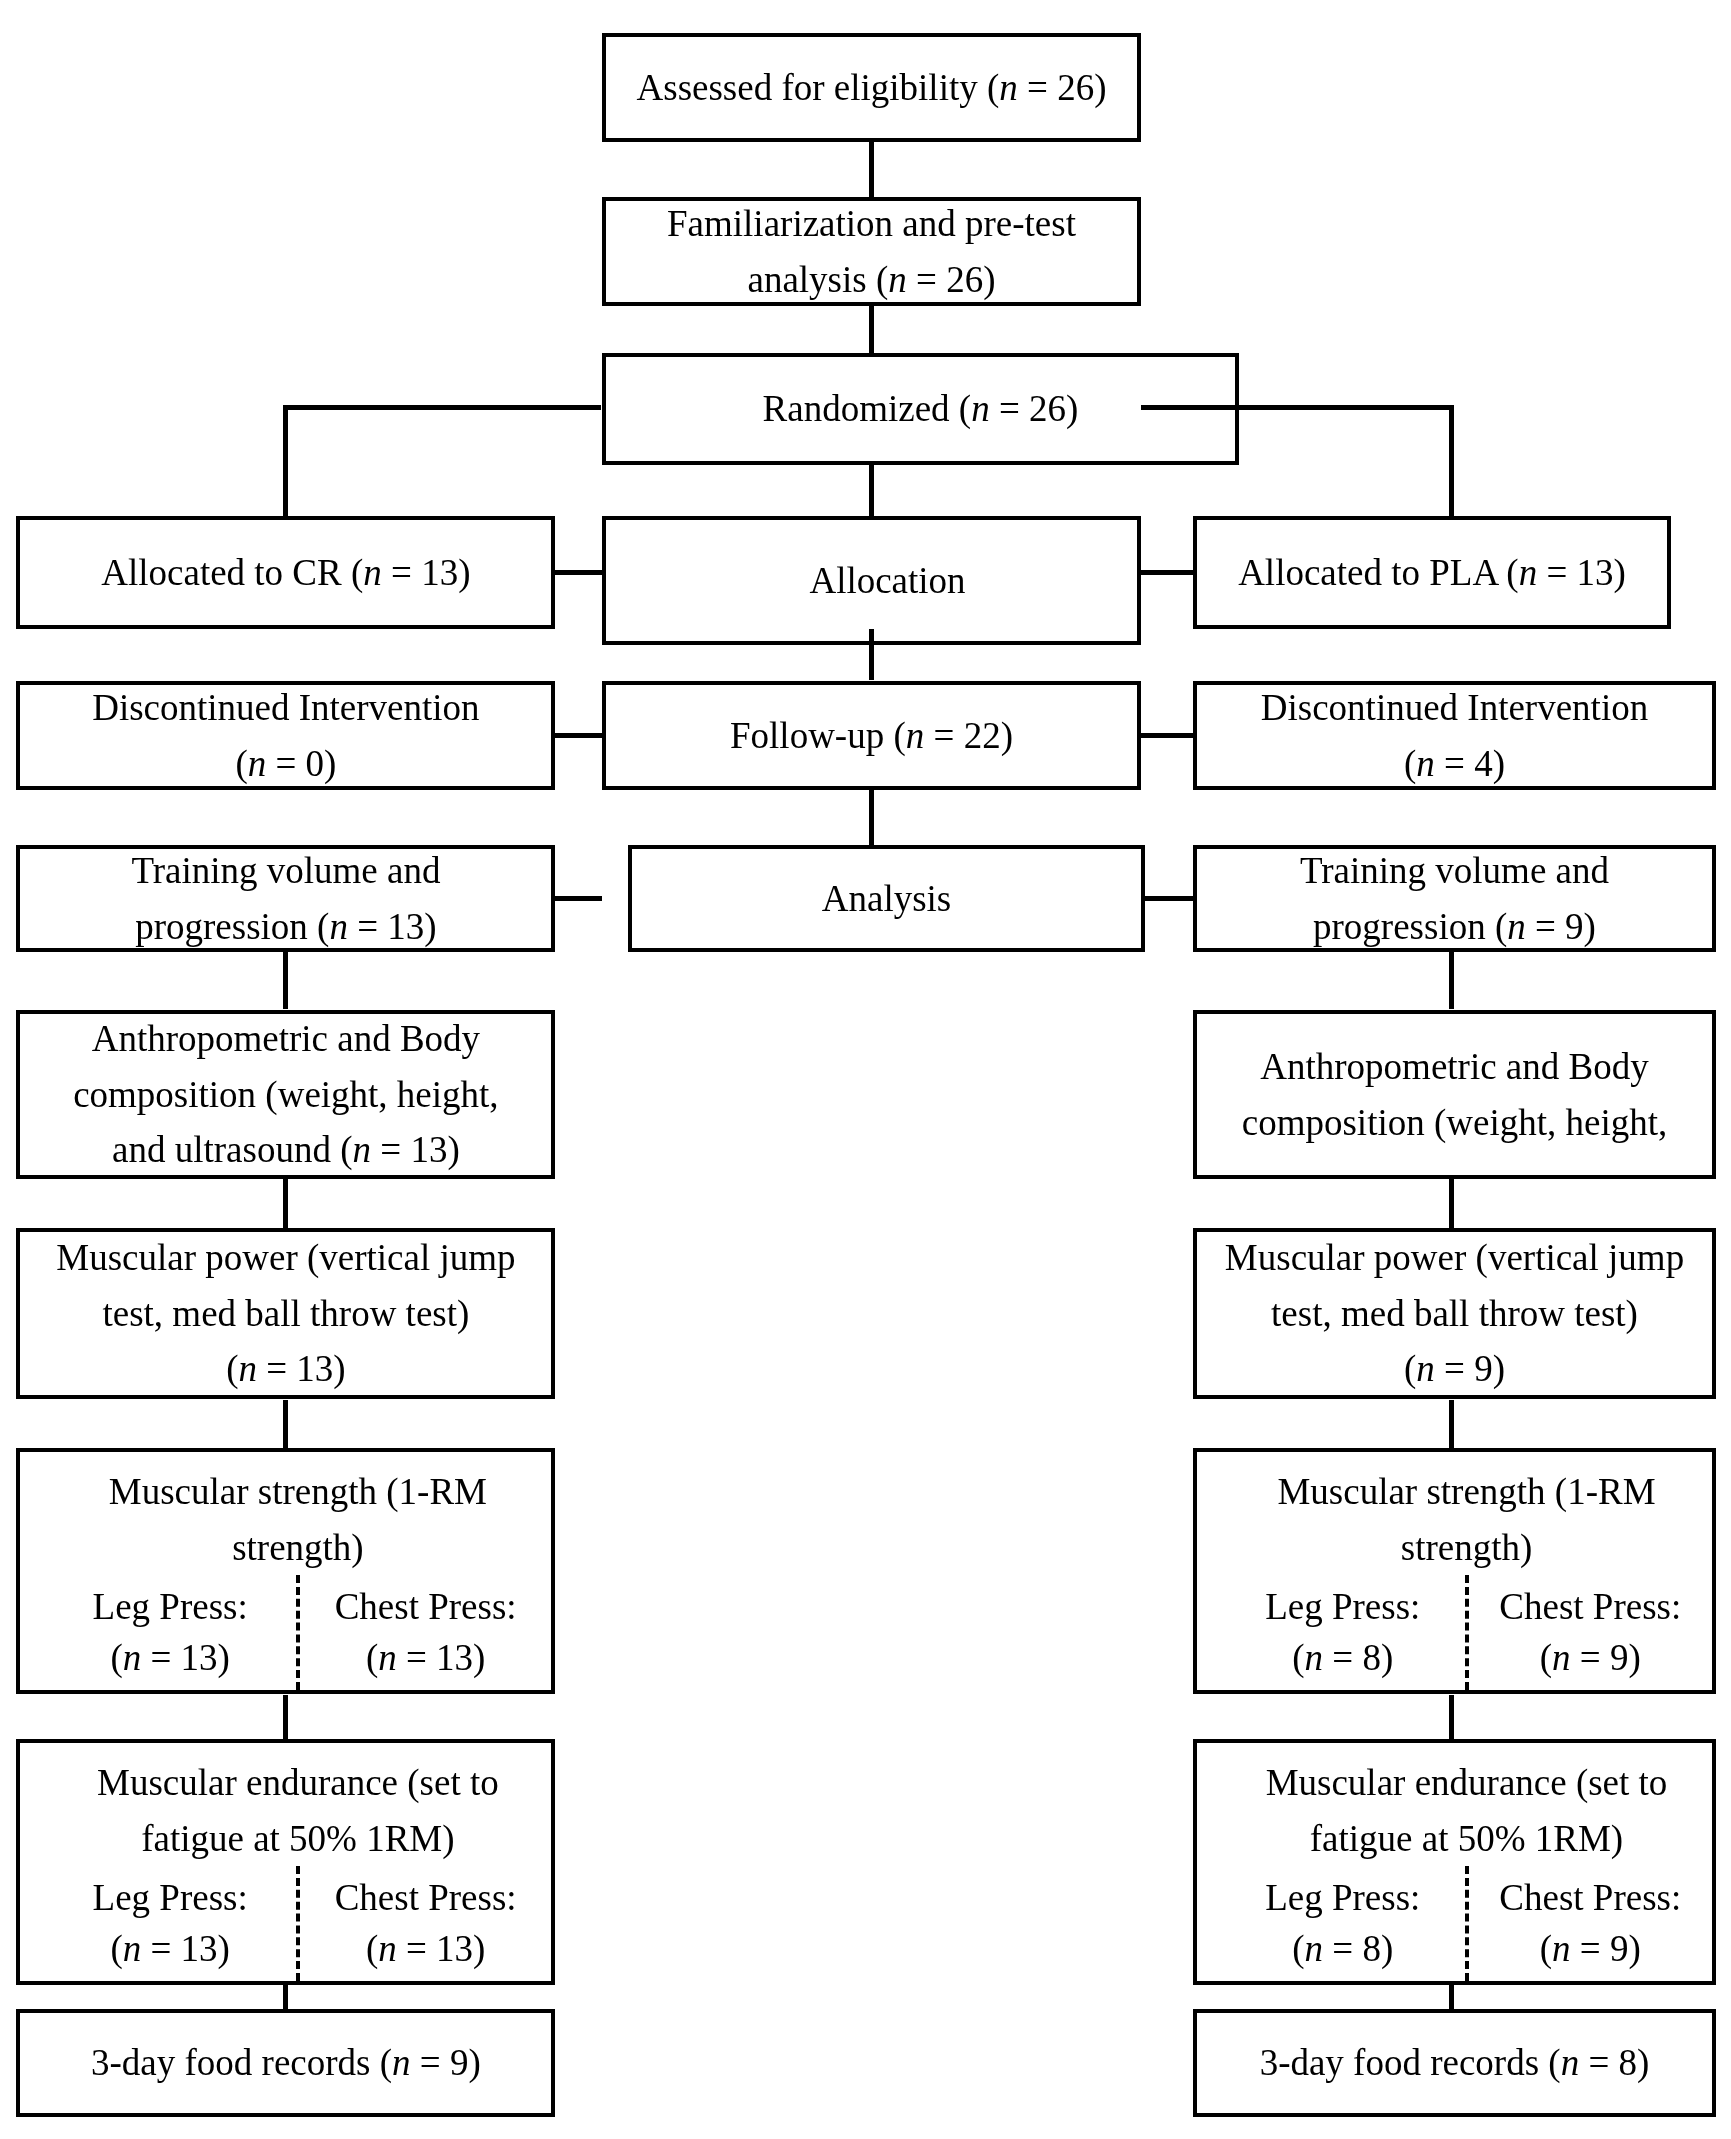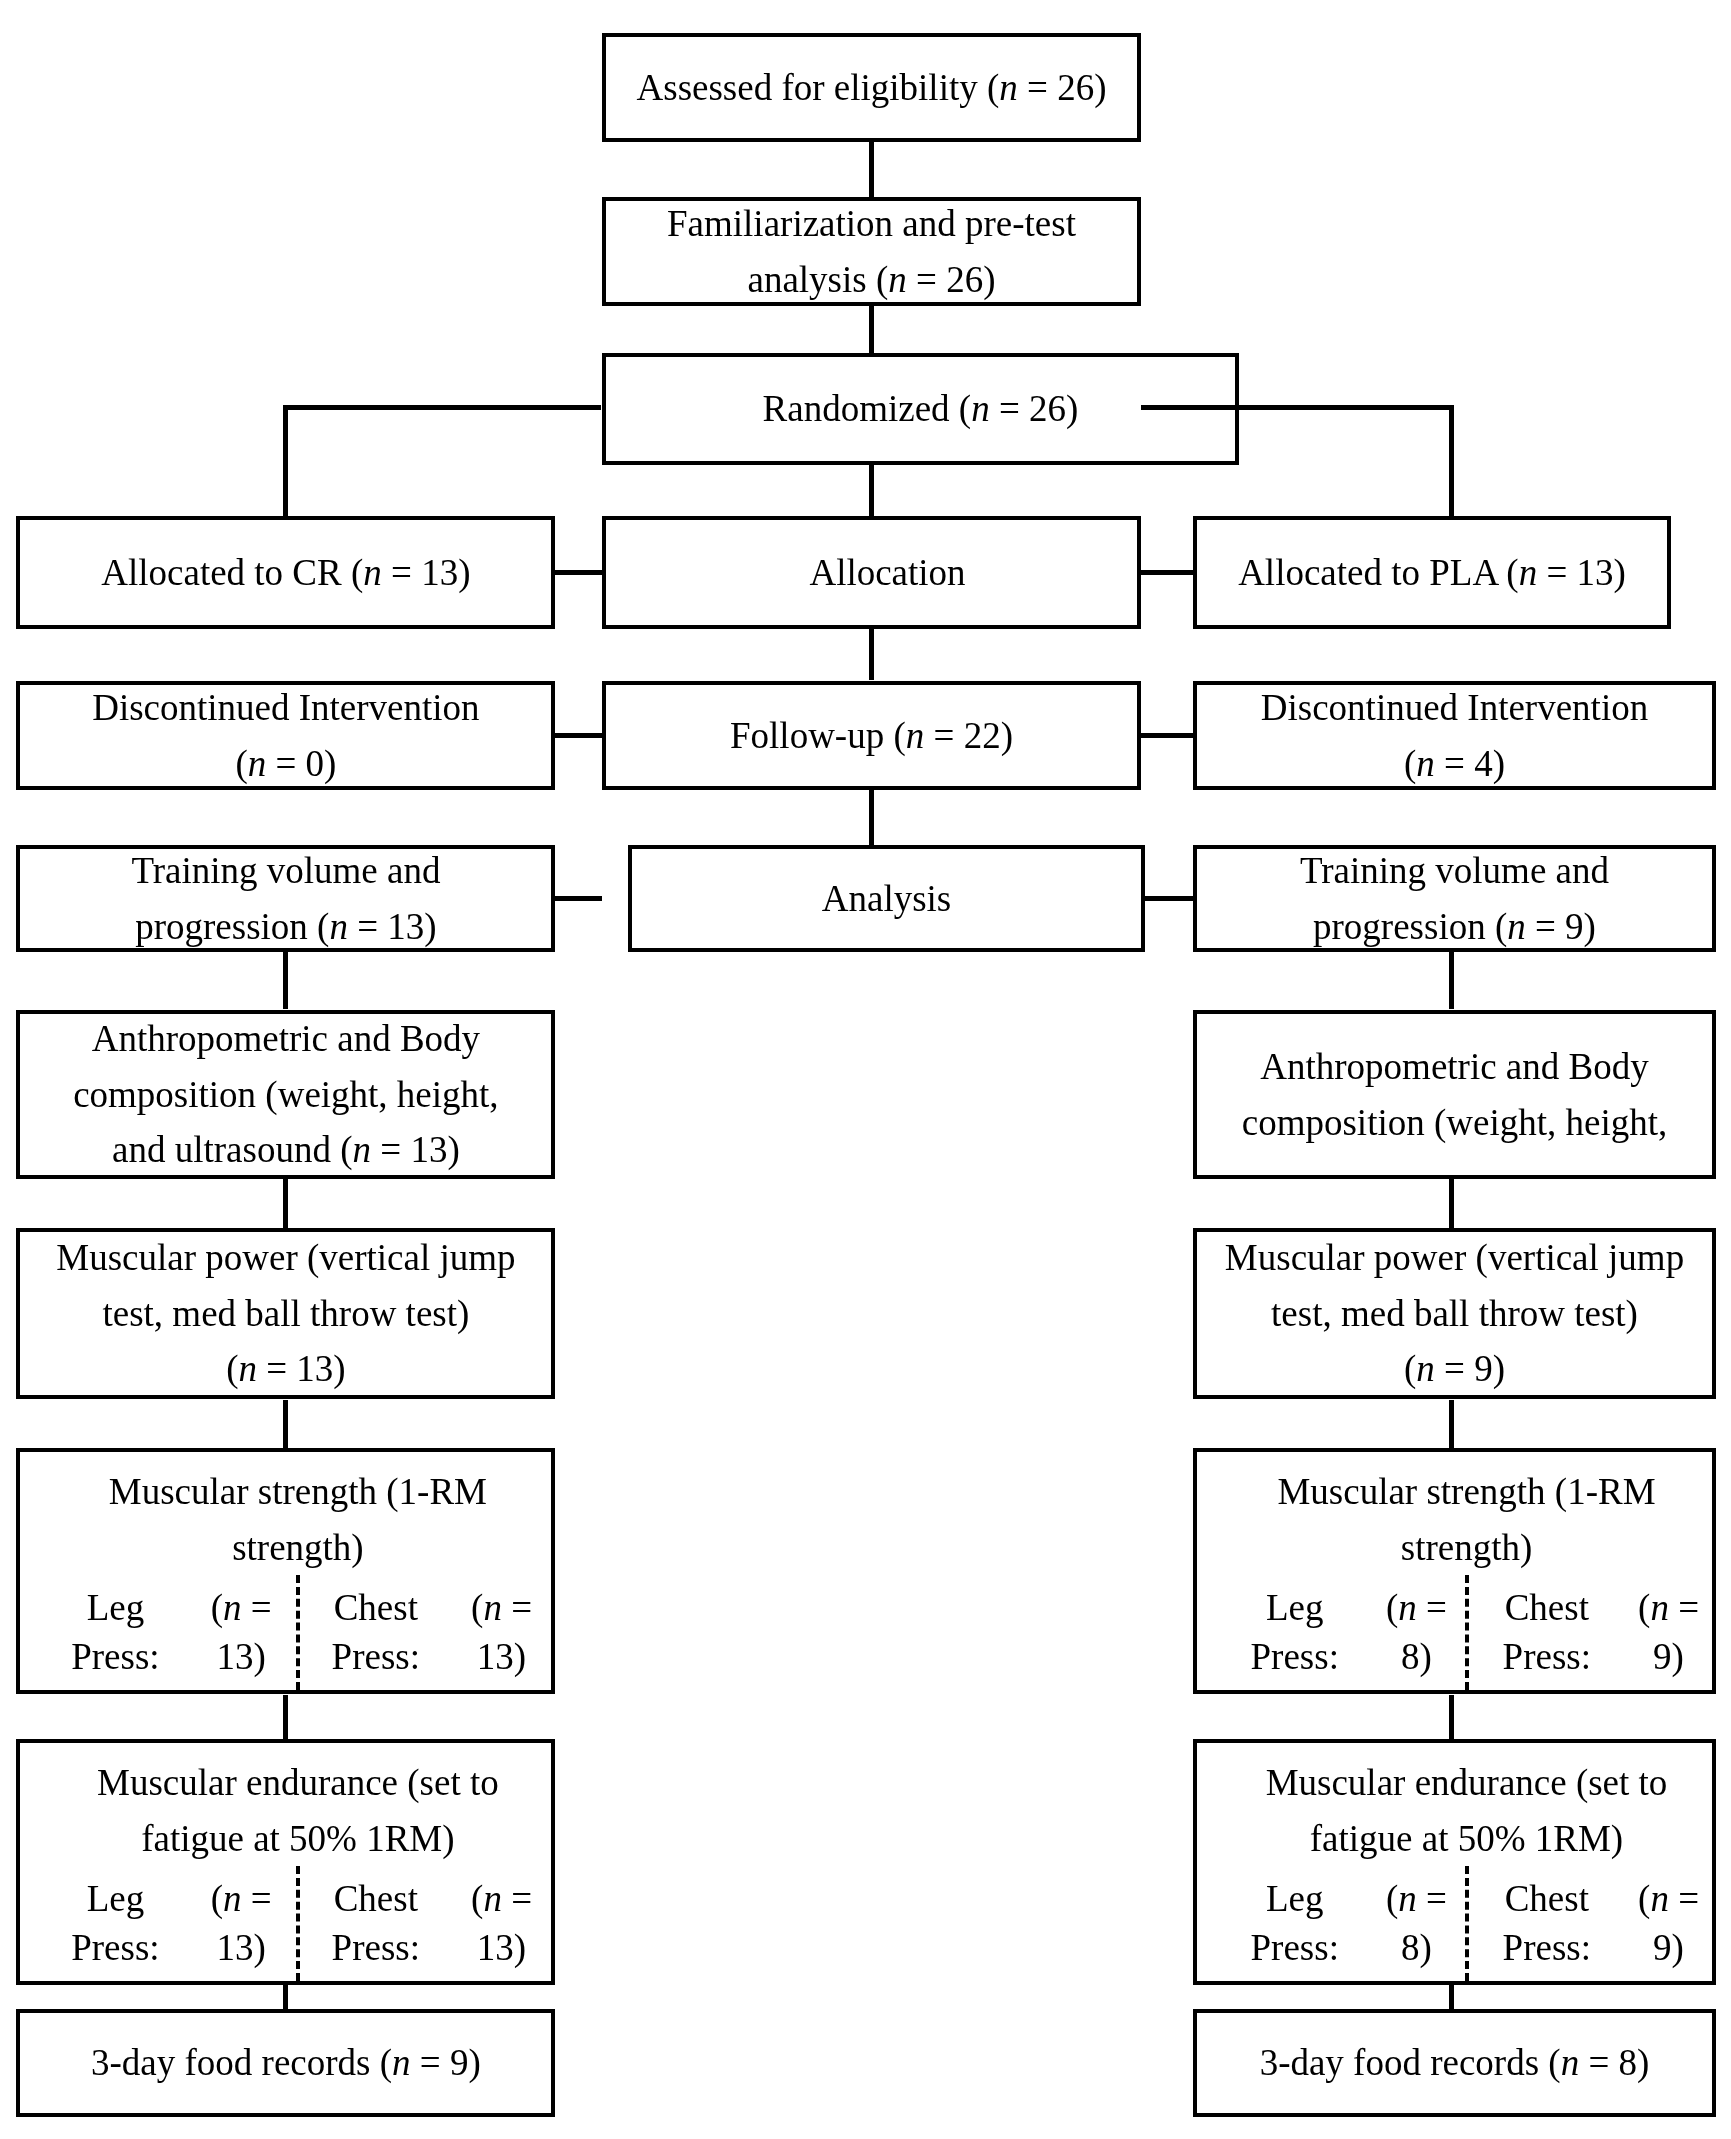--- a/index.html
+++ b/index.html
@@ -30,21 +30,21 @@
   .split-title { width: 100%; }
   .split {
     display: flex;
     width: 100%;
     flex: 1;
     align-self: stretch;
   }
   .split .cell {
     flex: 1;
     display: flex;
-    flex-direction: row;
+    flex-direction: column;
     justify-content: space-around;
     align-items: center;
     line-height: 1.3;
     padding: 6.6px 0;
   }
   .split .cell.right { border-left: 4.9px dashed #000000; }
   i { font-style: italic; }
 </style>
 </head>
 <body>
@@ -57,21 +57,21 @@
 
   <div class="box" style="left:602px; top:197px; width:539px; height:109px;">
     <div class="line">Familiarization and pre-test</div>
     <div class="line">analysis (<i>n</i> = 26)</div>
   </div>
 
   <div class="box" style="left:602px; top:353px; width:637px; height:112px;justify-content:center;">
     <div class="line">Randomized (<i>n</i> = 26)</div>
   </div>
 
-  <div class="box" style="left:602px; top:516px; width:539px; height:113px;padding-left:32px;">
+  <div class="box" style="left:602px; top:516px; width:539px; height:129px;padding-left:32px;">
     <div class="line">Allocation</div>
   </div>
 
   <div class="box" style="left:602px; top:681px; width:539px; height:109px;">
     <div class="line">Follow-up (<i>n</i> = 22)</div>
   </div>
 
   <div class="box" style="left:628px; top:845px; width:517px; height:107px;text-align:center;">
     <div class="line">Analysis</div>
   </div>

